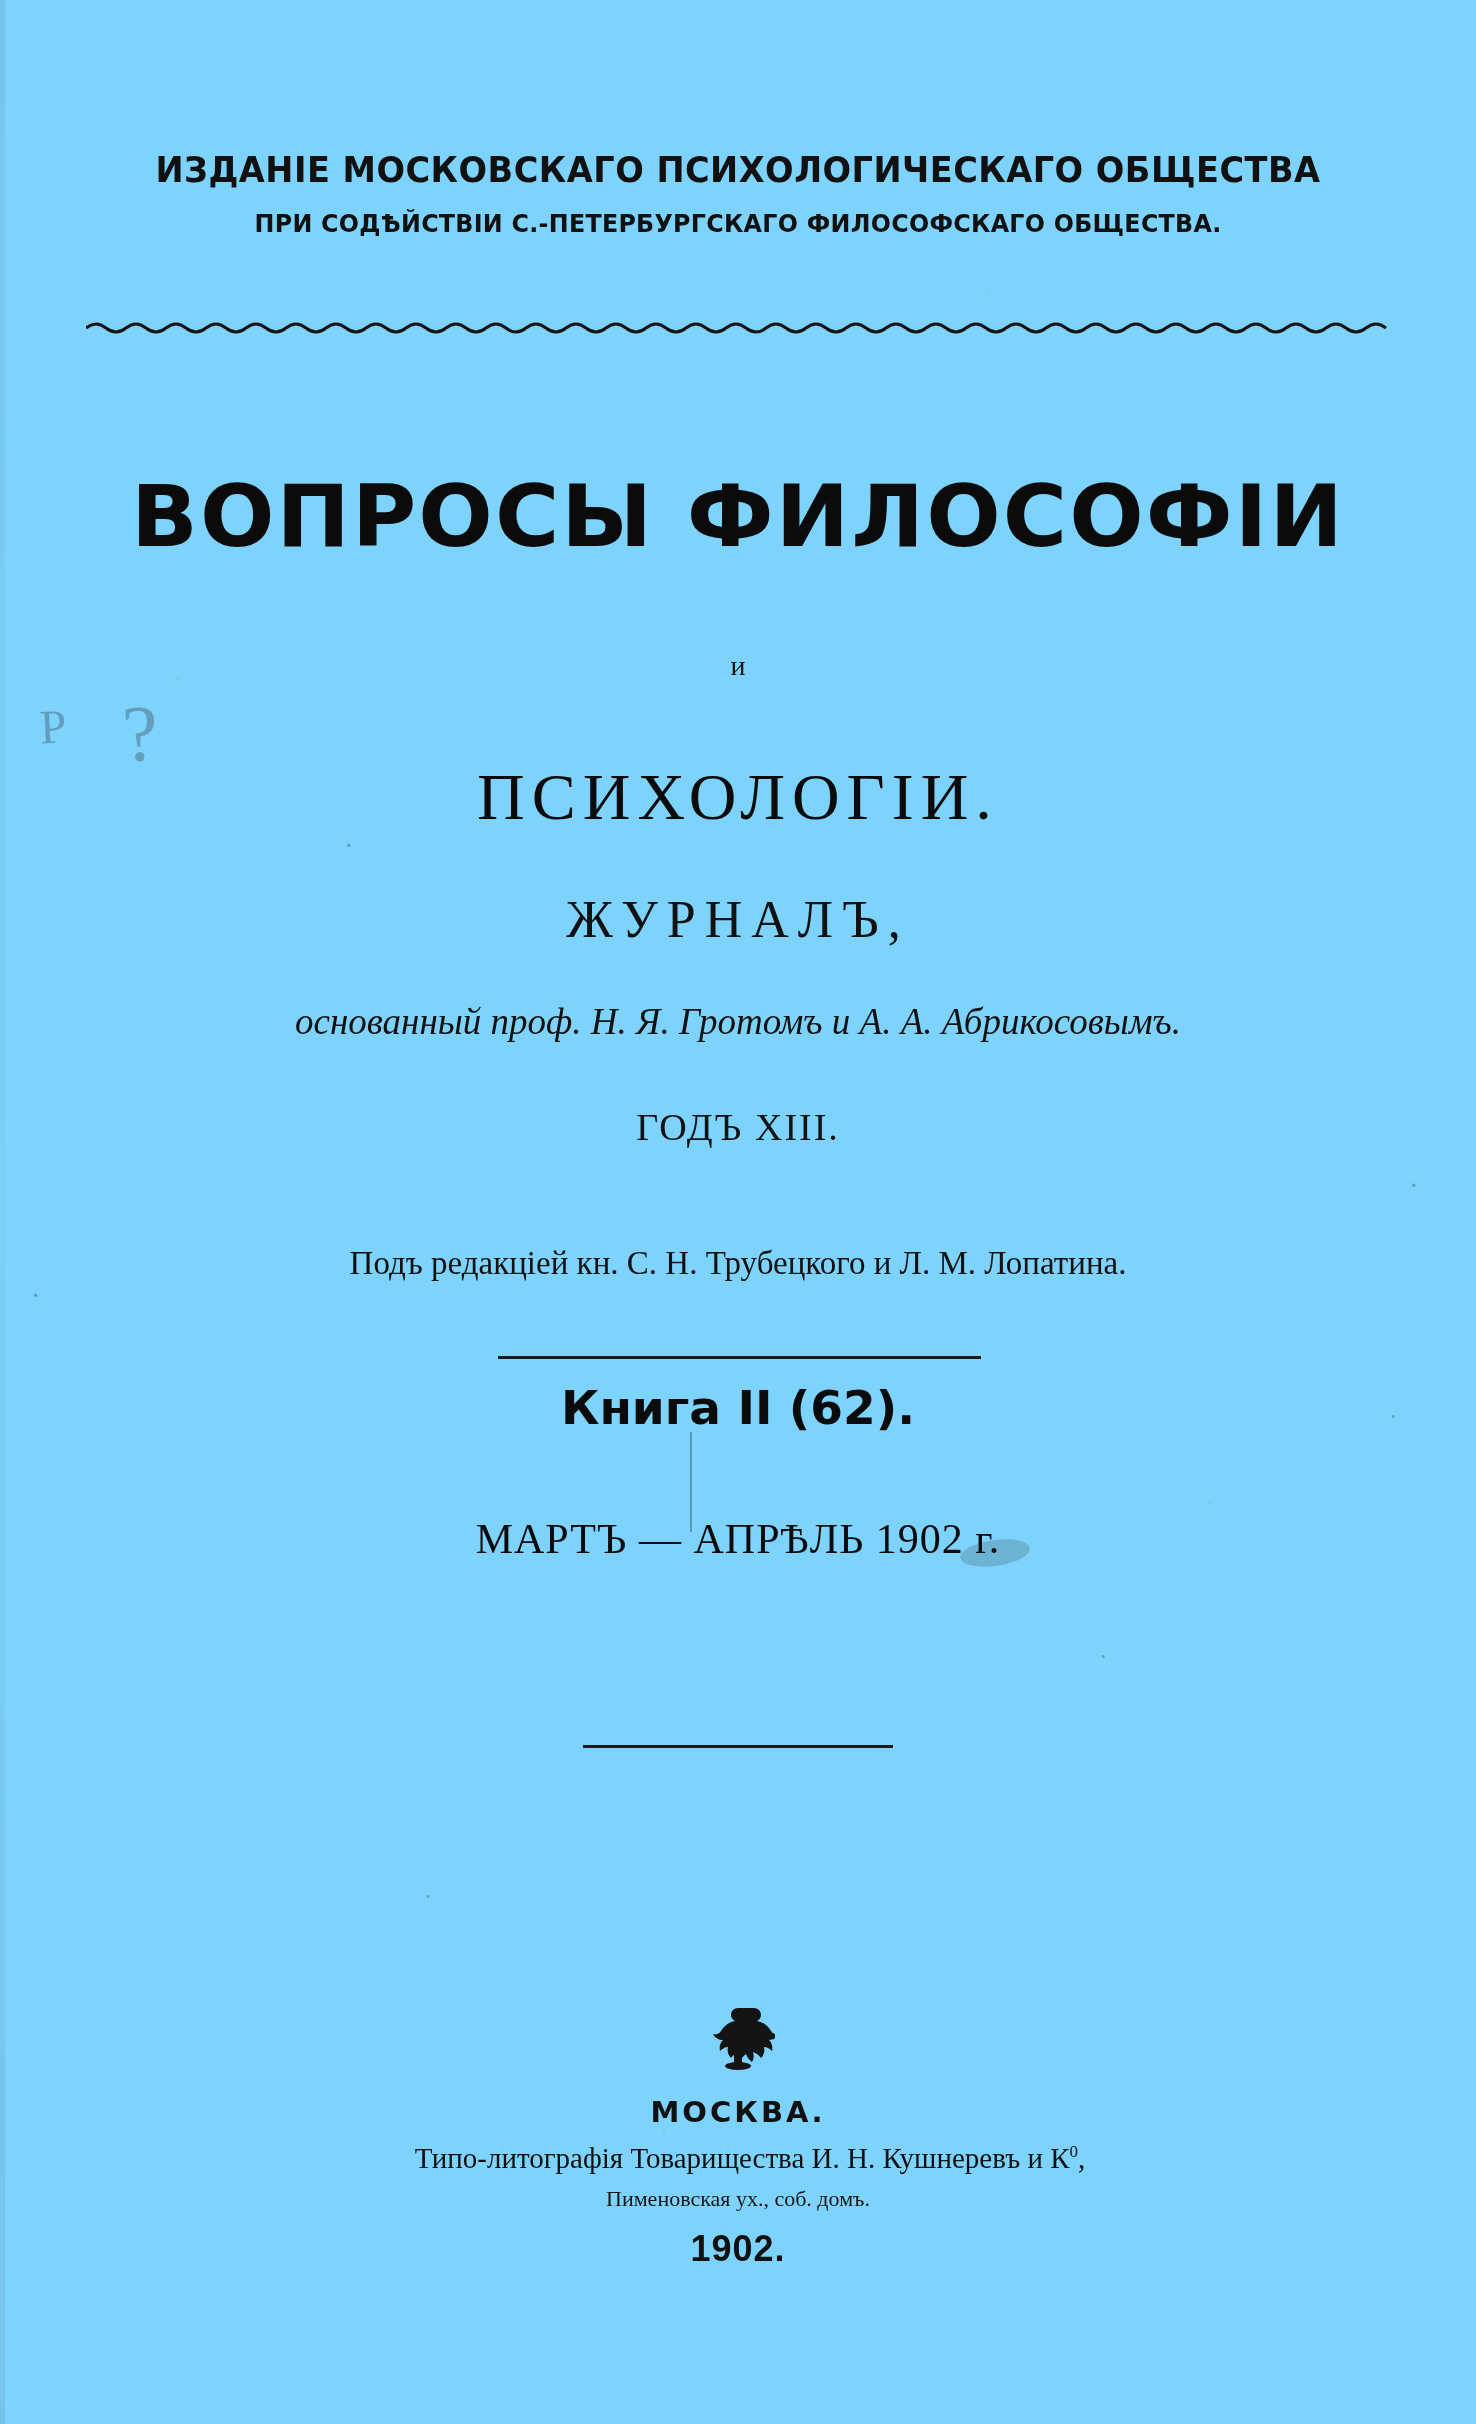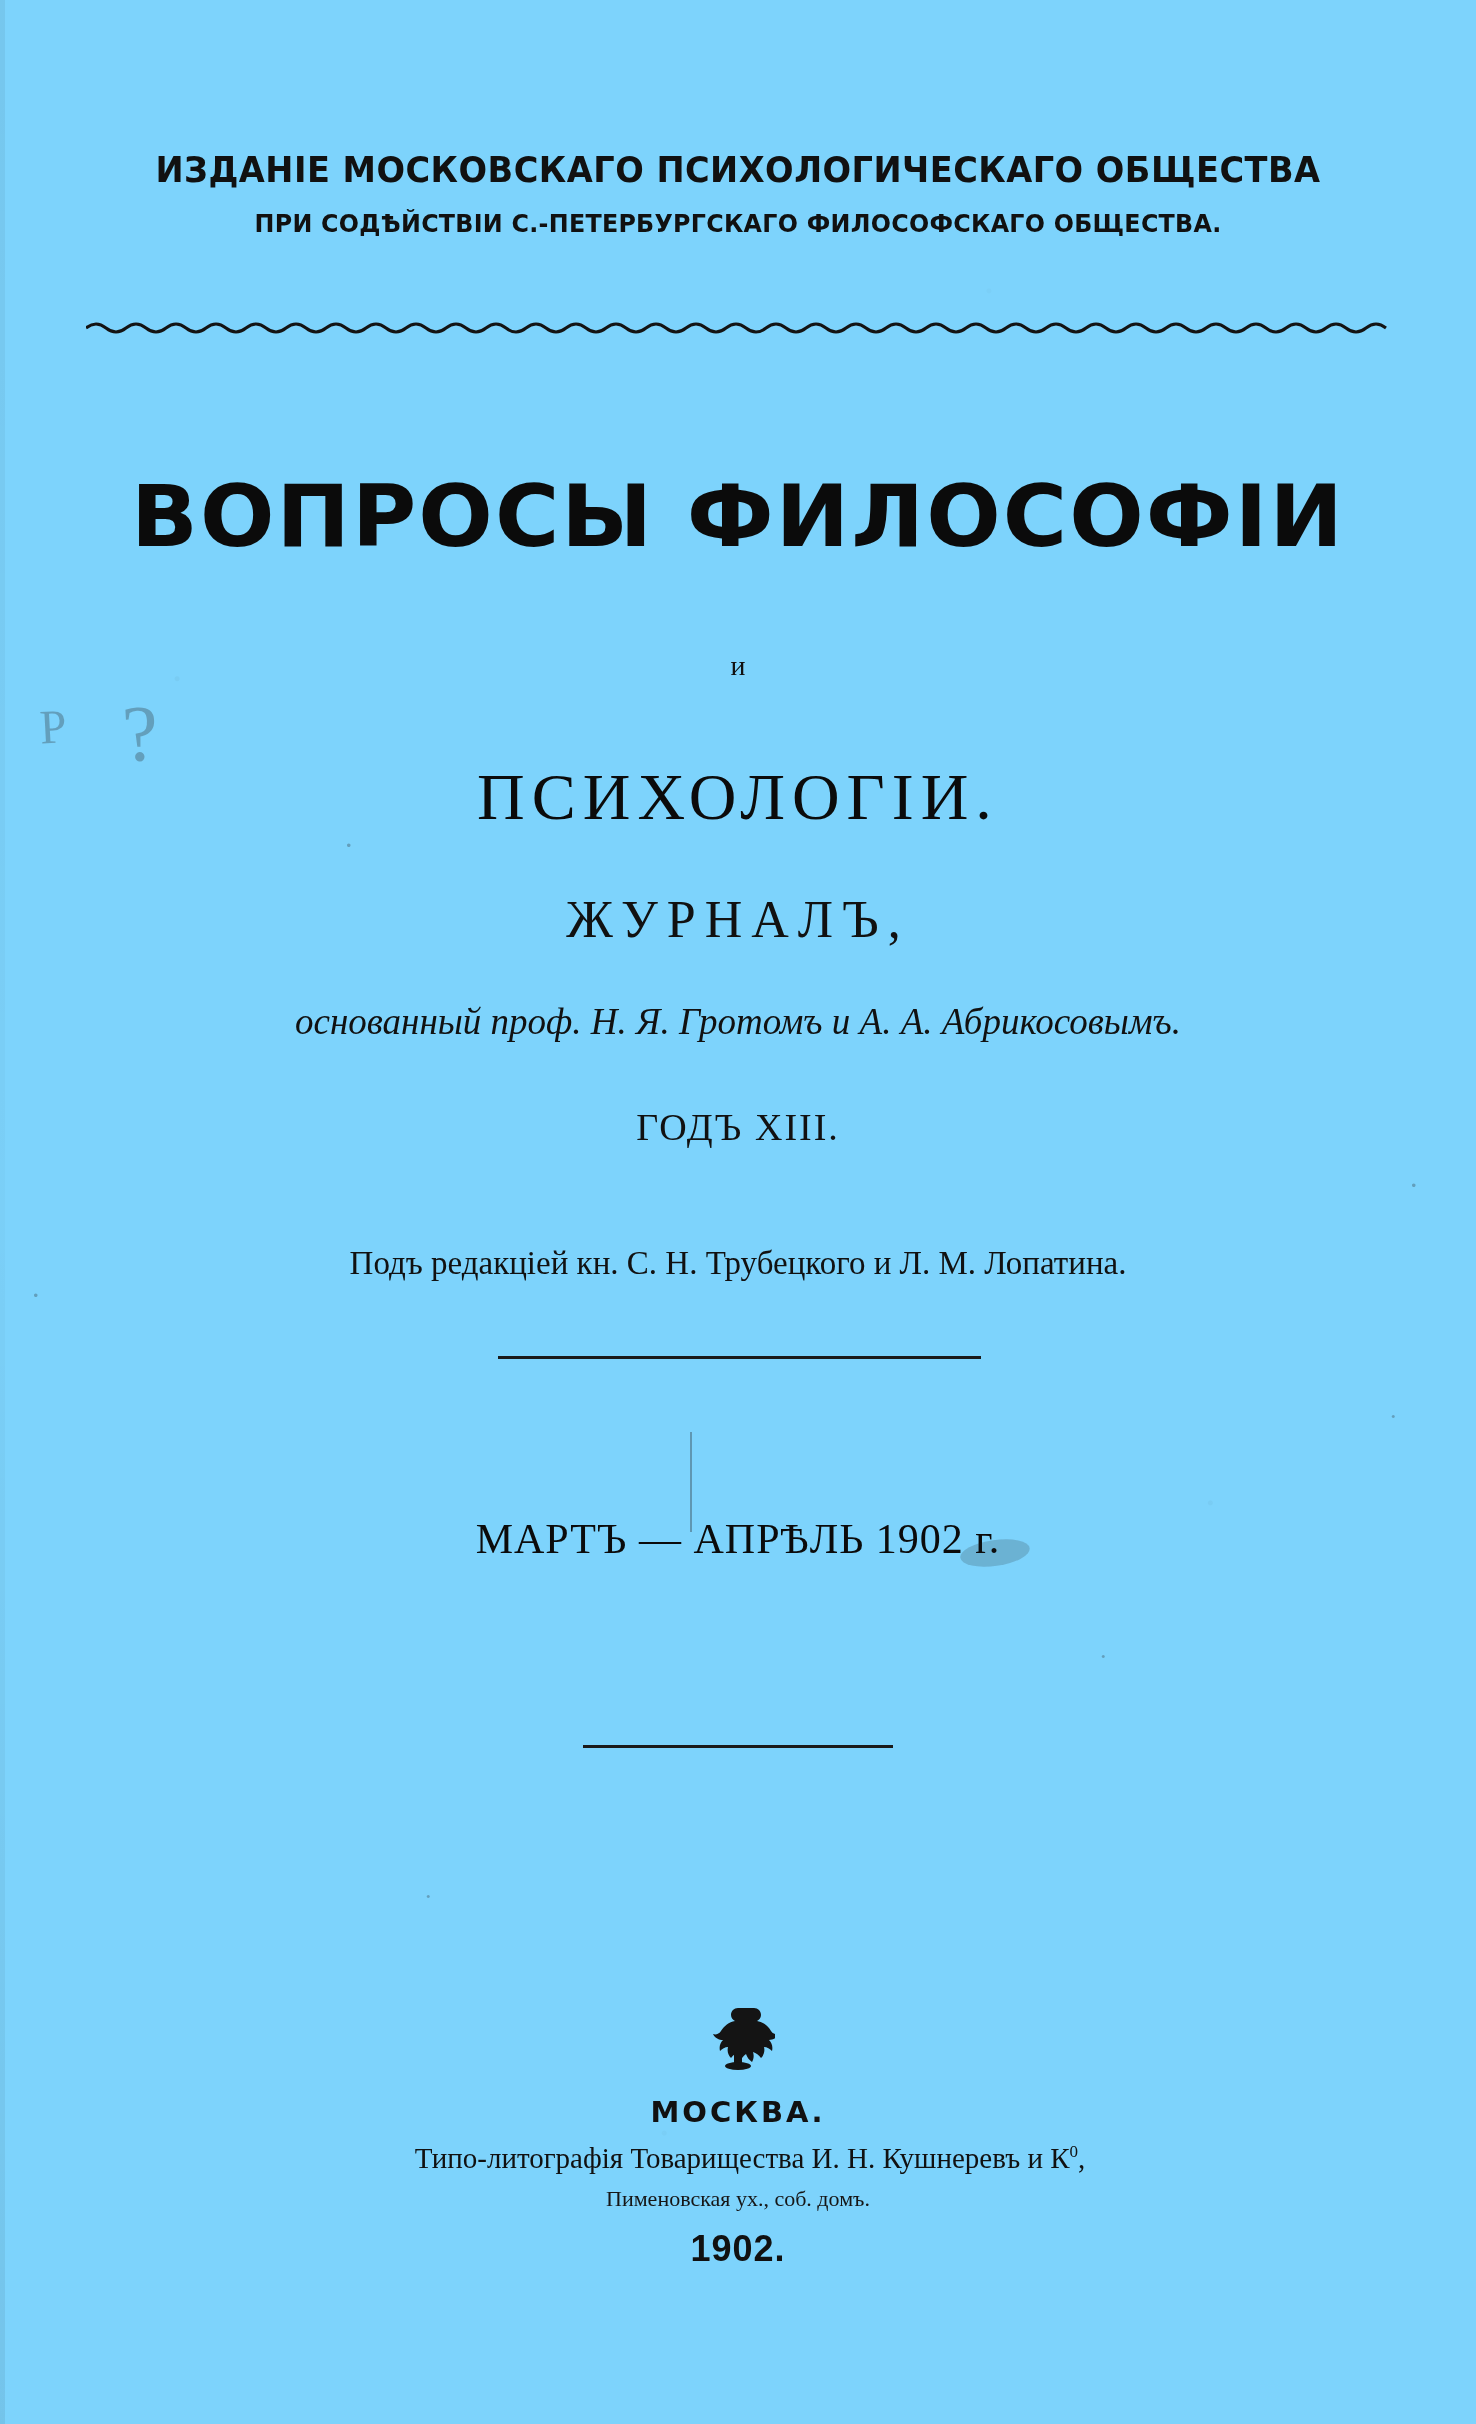--- a/index.html
+++ b/index.html
@@ -289,20 +289,21 @@
   <div class="main-title center">ВОПРОСЫ ФИЛОСОФІИ</div>
   <div class="conj-i center">и</div>
   <div class="sub-title center">ПСИХОЛОГІИ.</div>
 
   <div class="journal-word center">ЖУРНАЛЪ,</div>
   <div class="founders center">основанный проф. Н. Я. Гротомъ и А. А. Абрикосовымъ.</div>
   <div class="year-line center">ГОДЪ XIII.</div>
   <div class="editors center">Подъ редакціей кн. С. Н. Трубецкого и Л. М. Лопатина.</div>
 
   <div class="rule-short rule-book-top"></div>
+  <div class="book-number center">Книга II (62).</div>
   <div class="art-vline"></div>
   <div class="issue-date center">МАРТЪ — АПРѢЛЬ 1902 г.</div>
   <div class="art-smudge"></div>
   <div class="rule-short rule-mid"></div>
 
   <div class="emblem center">
     <svg width="74" height="74" viewBox="0 0 74 74">
       <g fill="#141414">
         <path d="M37 8 c-4 0-7 3-7 7 0 3 2 5 4 6 -6 1-11 5-14 10 -2 3-5 4-8 3 2 4 6 6 10 6 -3 3-4 7-3 11 2-2 5-4 8-4 -1 4 0 8 3 11 2-3 5-5 8-6 -1 3-1 7 1 10 1-3 3-6 6-8 1 3 3 6 6 8 2-3 2-7 1-10 3 1 6 3 8 6 3-3 4-7 3-11 3 0 6 2 8 4 1-4 0-8-3-11 4 0 8-2 10-6 -3 1-6 0-8-3 -3-5-8-9-14-10 2-1 4-3 4-6 0-4-3-7-7-7z"></path>
         <rect x="33" y="52" width="8" height="14" rx="2"></rect>

